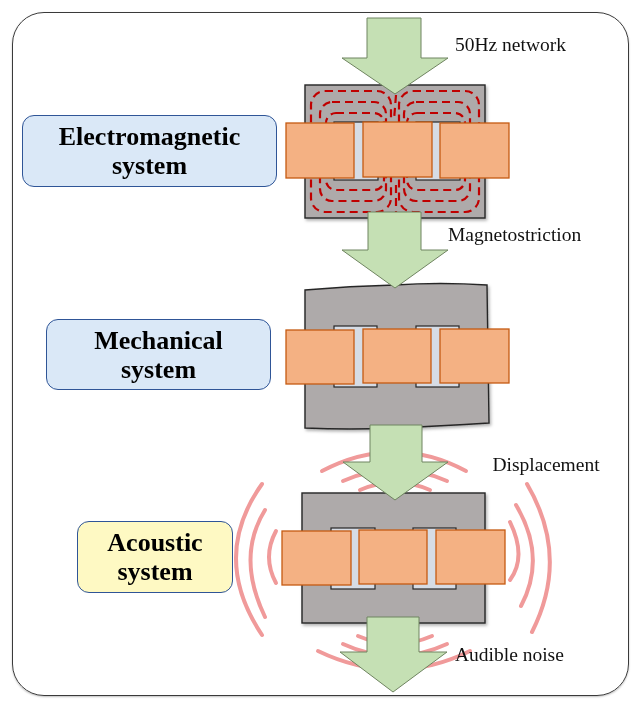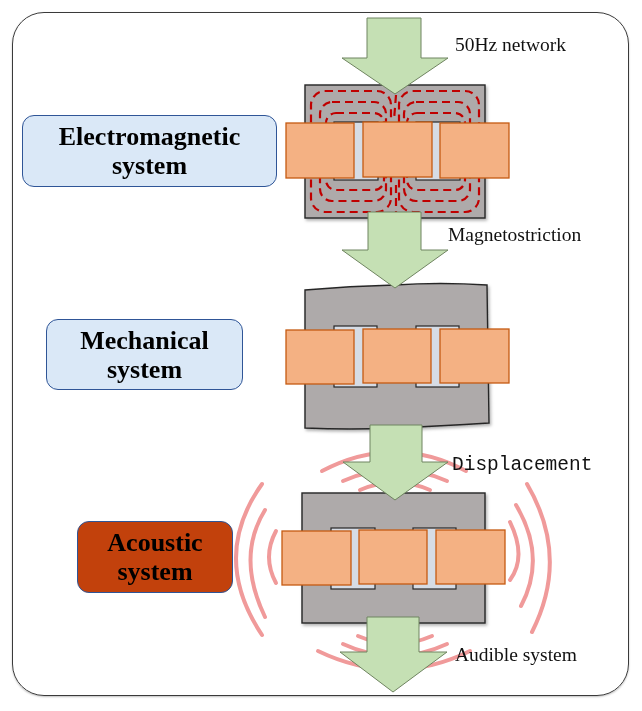--- a/index.html
+++ b/index.html
@@ -82,34 +82,34 @@
     <polygon class="arrow" points="367,18 421,18 421,58 448,58 395,94 342,58 367,58" fill="#c5e0b4" stroke="#6f8460" stroke-width="1"></polygon>
     <polygon class="arrow" points="368,212 421,212 421,250 448,250 395,288 342,250 368,250" fill="#c5e0b4" stroke="#6f8460" stroke-width="1"></polygon>
     <polygon class="arrow" points="370,425 422,425 422,462 448,462 395,500 343,462 370,462" fill="#c5e0b4" stroke="#6f8460" stroke-width="1"></polygon>
     <polygon class="arrow" points="367,617 419,617 419,652 447,652 393,692 340,652 367,652" fill="#c5e0b4" stroke="#6f8460" stroke-width="1"></polygon>
   </svg>
 
   <div class="label-box" style="left: 22px; top: 115px; width: 255px; height: 72px; background: rgb(218, 232, 247); border-color: rgb(47, 85, 151);">
     <span>Electromagnetic</span>
     <span>system</span>
   </div>
-  <div class="label-box" style="left: 46px; top: 319px; width: 197px; height: 71px; background: rgb(218, 232, 247); border-color: rgb(47, 85, 151);">
+  <div class="label-box" style="left: 46px; top: 319px; width: 225px; height: 71px; background: rgb(218, 232, 247); border-color: rgb(47, 85, 151);">
     <span>Mechanical</span>
     <span>system</span>
   </div>
-  <div class="label-box" style="left: 77px; top: 521px; width: 156px; height: 72px; background: #c2410c; border-color: rgb(47, 85, 151);">
+  <div class="label-box" style="left: 77px; top: 521px; width: 156px; height: 72px; background: #fef9c3; border-color: rgb(47, 85, 151);">
     <span>Acoustic</span>
     <span>system</span>
   </div>
 
   <div class="caption" style="left:455px;top:33px;width:140px;">
     <div>50Hz network</div>
   </div>
   <div class="caption" style="left:448px;top:223px;width:176px;">
     <div>Magnetostriction</div>
   </div>
-  <div class="caption" style="left:452px;top:453px;width:140px;text-align:right;font-family:Liberation Mono, monospace;">
+  <div class="caption" style="left:476px;top:453px;width:140px;text-align:center;">
     <div>Displacement</div>
   </div>
   <div class="caption" style="left:455px;top:643px;width:140px;text-align:left;">
-    <div>Audible system</div>
+    <div>Audible noise</div>
   </div>
 </div>
 
 </body></html>

